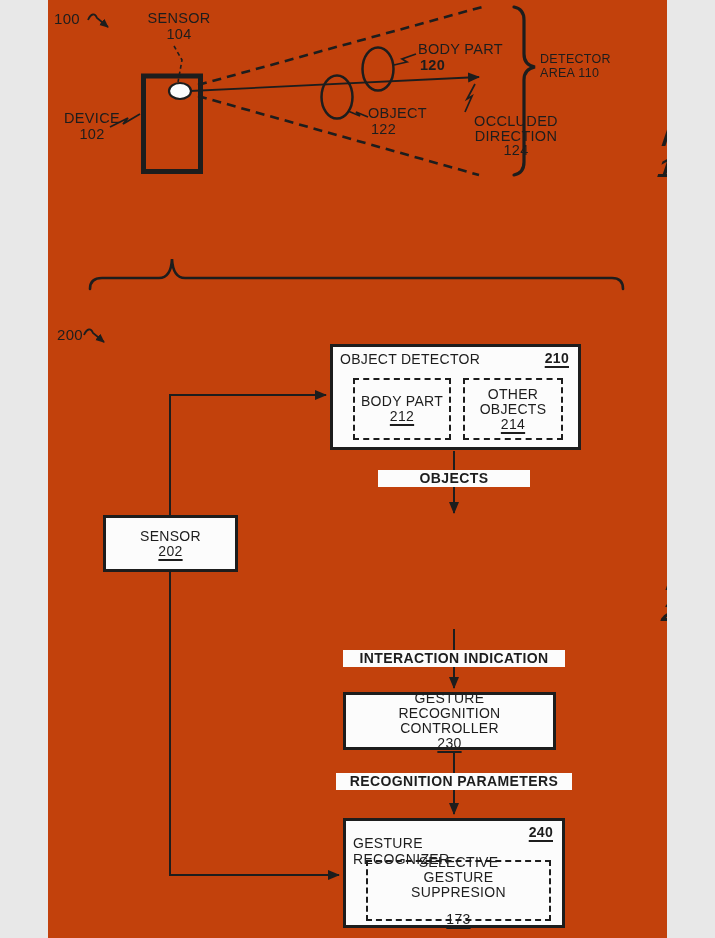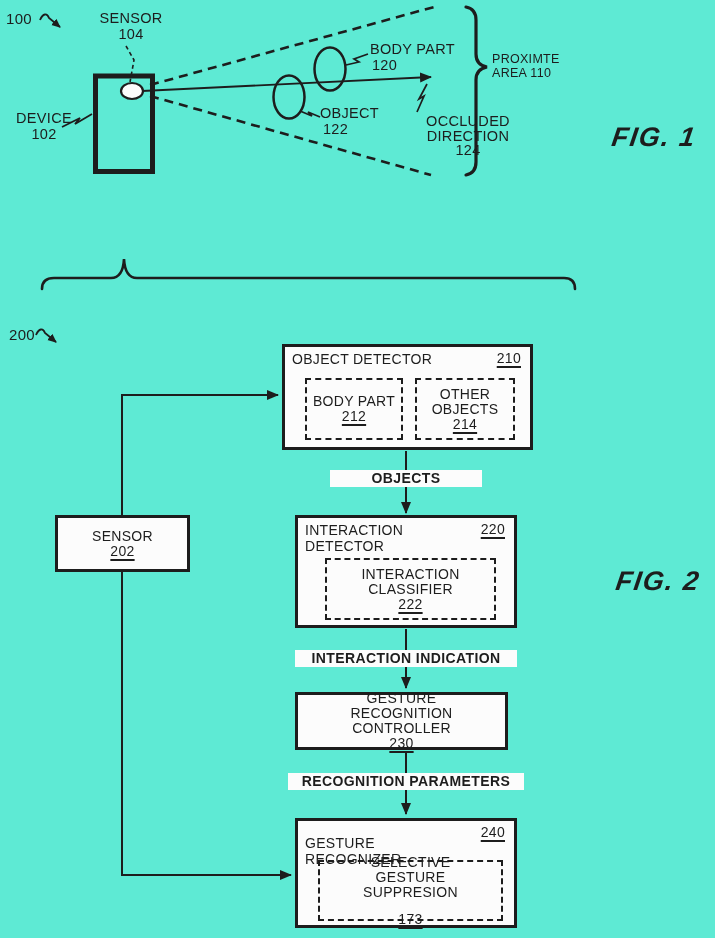--- a/index.html
+++ b/index.html
@@ -1,31 +1,31 @@
 <!DOCTYPE html>
 <html><head>
 <meta charset="utf-8">
 <style>
   html,body { margin:0; padding:0; background:#e8e8e8; }
   .page {
-    position:relative; width:715px; height:938px; margin:0 auto;
-    background:#5eead4; color:#1d1d1d;
+    position:relative; width:619px; height:938px; margin:0 auto;
+    background:#c2410c; color:#1d1d1d;
     font-family:"Liberation Sans", sans-serif; overflow:hidden;
   }
   svg.layer { position:absolute; left:0; top:0; width:715px; height:938px; }
   .t { position:absolute; letter-spacing:.3px; font-size:14.5px; line-height:16px; }
   .c { text-align:center; }
   .small { font-size:12.5px; line-height:14px; }
   .refnum { font-size:15px; }
   .fig-caption { position:absolute; font-style:italic; font-weight:bold;
     font-size:27px; letter-spacing:1.5px; transform:skewX(-8deg); }
   .box { position:absolute; border:3px solid #1d1d1d; box-sizing:border-box;
     background:#fcfcfc; font-size:14px; line-height:15px; letter-spacing:.3px; }
   .box-title { position:absolute; left:7px; top:4px; line-height:16px; }
-  .box-num { position:absolute; right:9px; top:4px; }
+  .box-num { position:absolute; right:9px; top:4px;font-weight:bold; }
   .num { text-decoration:underline; text-underline-offset:2.5px; text-decoration-thickness:1.5px; }
   .dash { position:absolute; border:2.5px dashed #1d1d1d; box-sizing:border-box;
     display:flex; flex-direction:column; align-items:center; justify-content:center;
     text-align:center; line-height:15px; background:transparent; }
   .centerbox { display:flex; flex-direction:column; align-items:center;
     justify-content:center; text-align:center; }
   .arrow-label { position:absolute; font-weight:bold; text-align:center;
     background:#fcfcfc; font-size:14px; letter-spacing:.4px; padding:1px 0; line-height:15px; }
 </style>
 </head>
@@ -79,36 +79,36 @@
     <div>104</div>
   </div>
 
   <div class="t c" style="left:8px; top:110px; width:72px;">
     <div>DEVICE</div>
     <div>102</div>
   </div>
 
   <div class="t" style="left:370px; top:41px; width:95px;">
     <div>BODY PART</div>
-    <div style="margin-left:2px;">120</div>
+    <div style="margin-left:2px;font-weight:bold;">120</div>
   </div>
 
   <div class="t" style="left:320px; top:105px; width:72px;">
     <div>OBJECT</div>
     <div style="margin-left:3px;">122</div>
   </div>
 
   <div class="t c" style="left:374px; top:114px; width:92px; line-height:14.5px;margin-left:48px;">
     <div>OCCLUDED</div>
     <div>DIRECTION</div>
     <div>124</div>
   </div>
 
   <div class="t small" style="left:492px; top:52px; width:72px;">
-    <div>PROXIMTE</div>
+    <div>DETECTOR</div>
     <div>AREA 110</div>
   </div>
 
   <div class="fig-caption" style="left:612px; top:122px;">FIG. 1</div>
 
   <div class="t refnum" style="left:9px; top:327px;">200</div>
 
   <div class="box centerbox" style="left:55px; top:515px; width:135px; height:57px;">
     <div>SENSOR</div>
     <div class="num">202</div>
@@ -122,28 +122,20 @@
       <div class="num">212</div>
     </div>
     <div class="dash" style="left:130px; top:31px; width:100px; height:62px;">
       <div style="max-width:84px;">OTHER OBJECTS</div>
       <div class="num">214</div>
     </div>
   </div>
 
   <div class="arrow-label" style="left:330px; top:470px; width:152px;">OBJECTS</div>
 
-  <div class="box" style="left:295px; top:515px; width:222px; height:113px;">
-    <div class="box-title" style="width:130px;">INTERACTION DETECTOR</div>
-    <div class="box-num num">220</div>
-    <div class="dash" style="left:27px; top:40px; width:171px; height:62px;">
-      <div style="max-width:120px;">INTERACTION CLASSIFIER</div>
-      <div class="num">222</div>
-    </div>
-  </div>
 
   <div class="arrow-label" style="left:295px; top:650px; width:222px;">INTERACTION INDICATION</div>
 
   <div class="box centerbox" style="left:295px; top:692px; width:213px; height:58px;">
     <div style="max-width:170px;">GESTURE RECOGNITION CONTROLLER</div>
     <div class="num">230</div>
   </div>
 
   <div class="arrow-label" style="left:288px; top:773px; width:236px;">RECOGNITION PARAMETERS</div>
 

